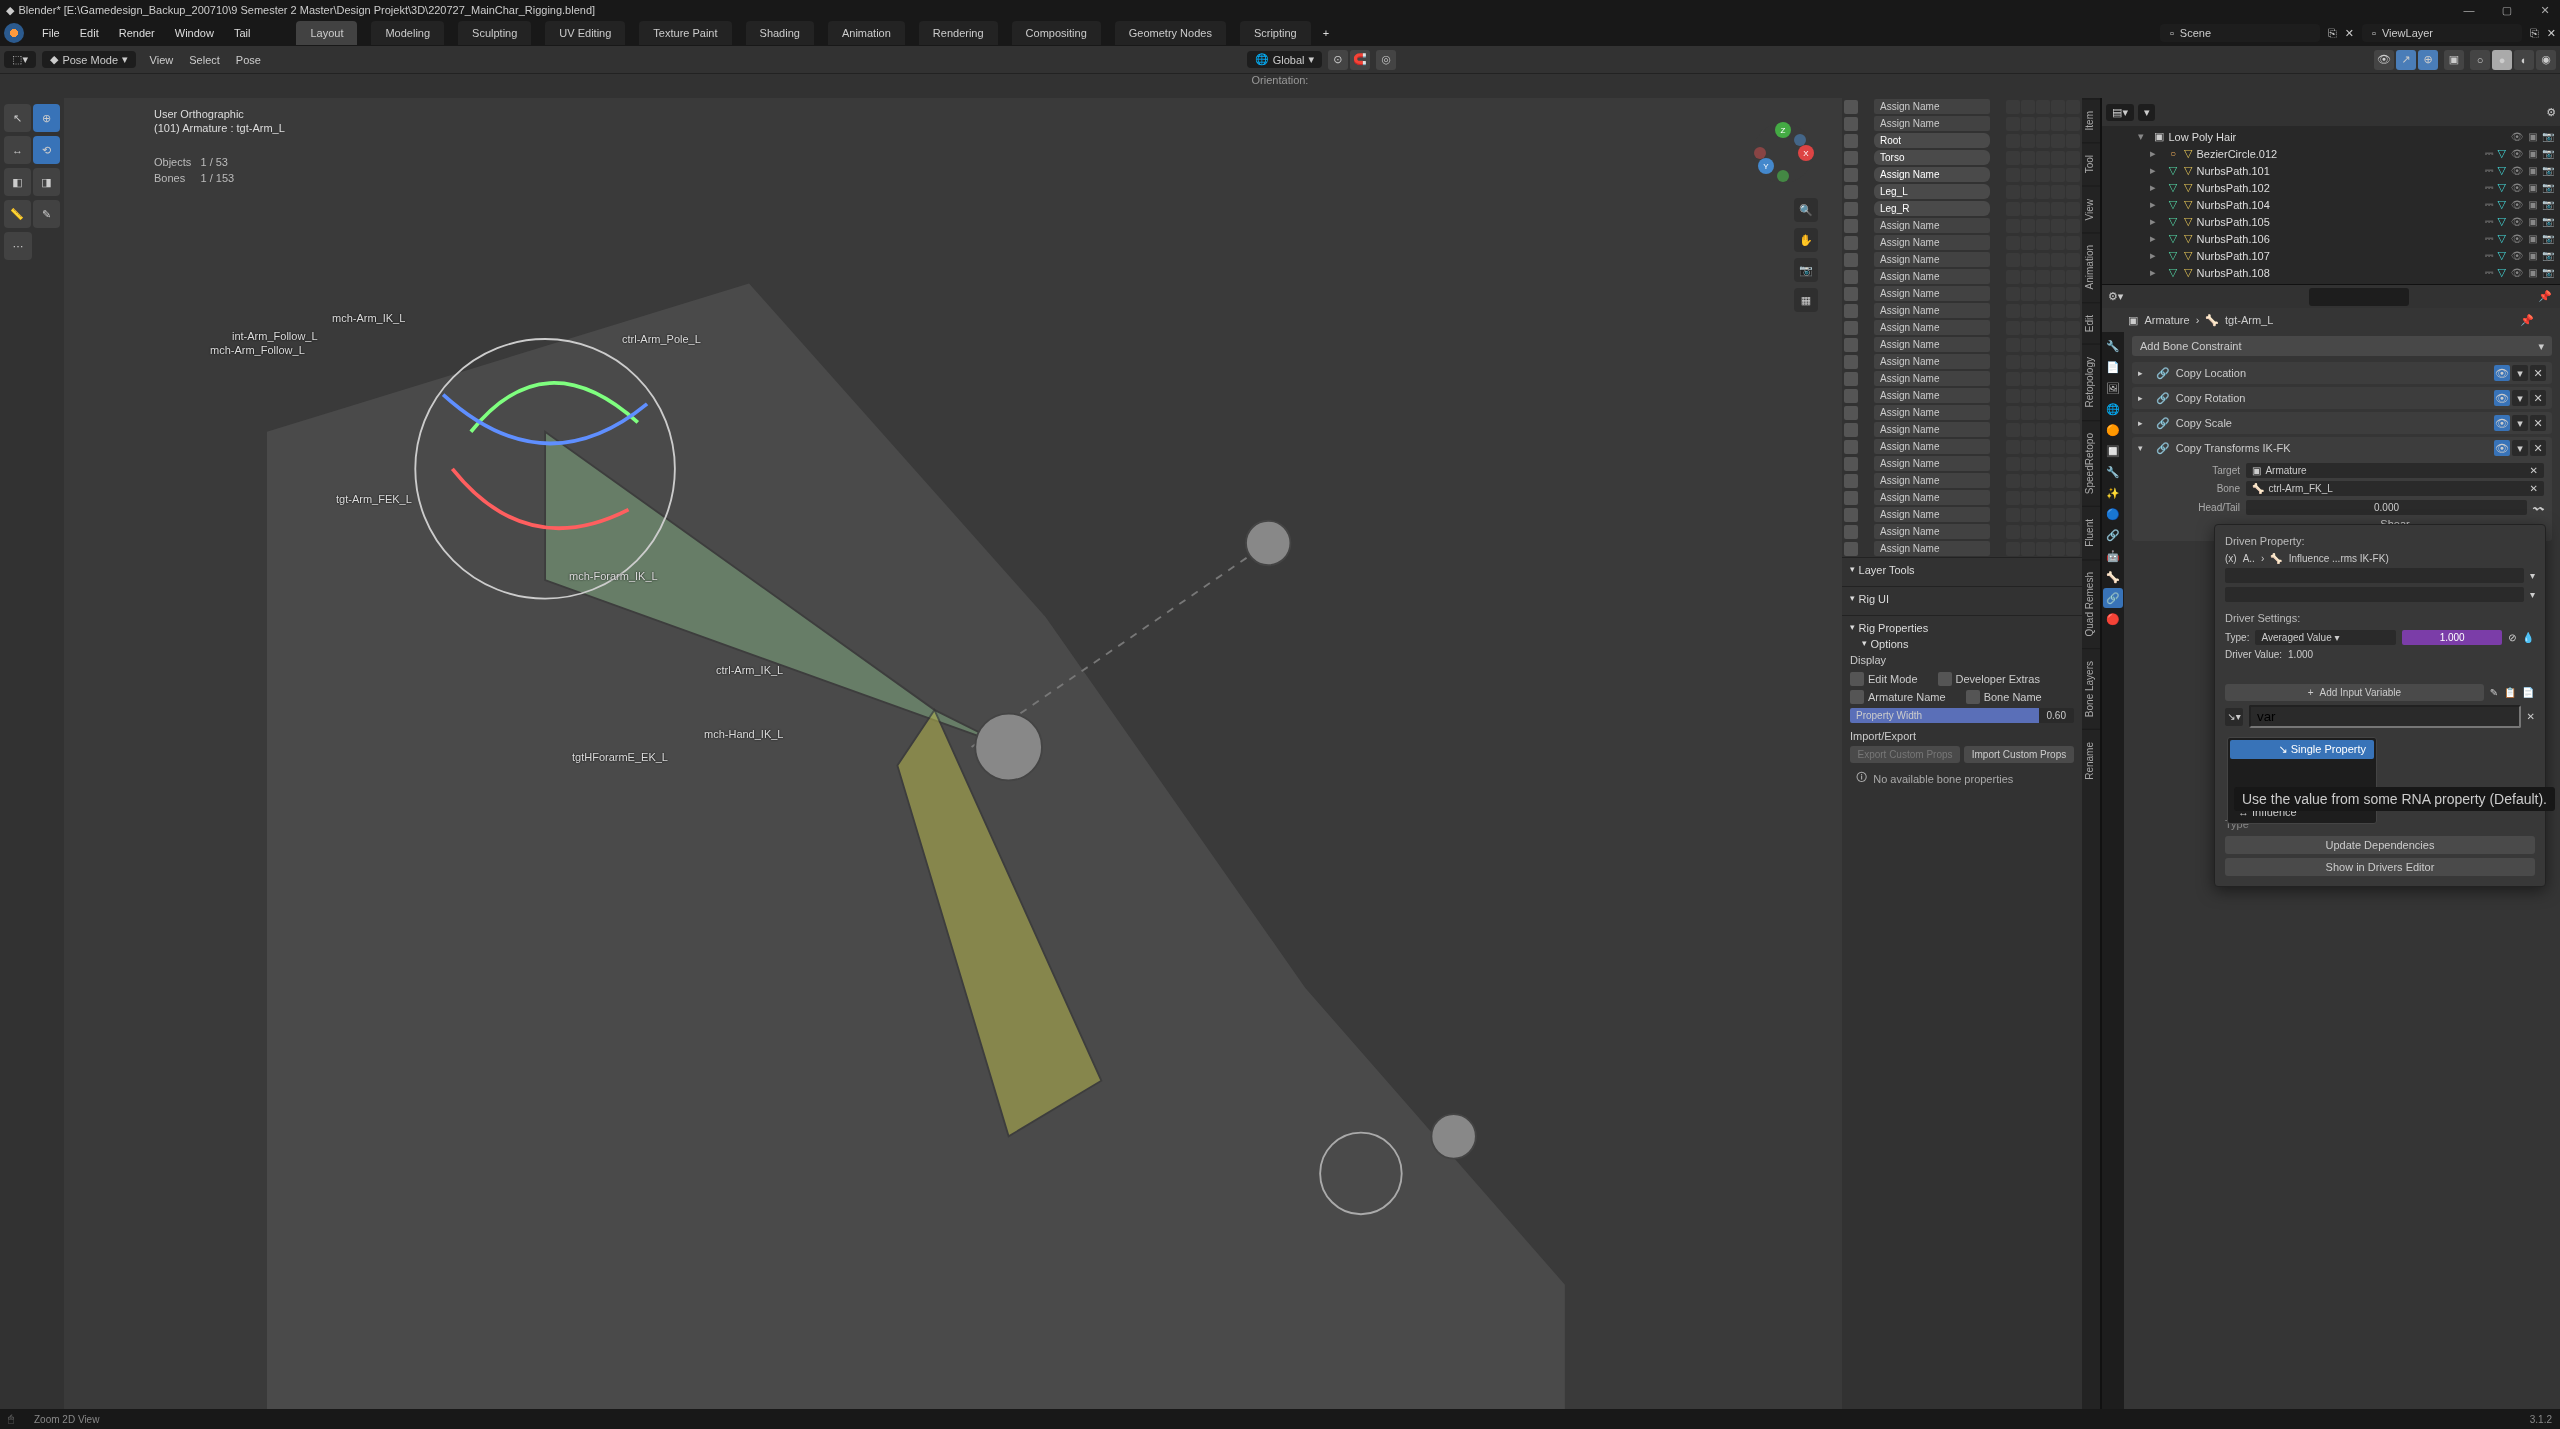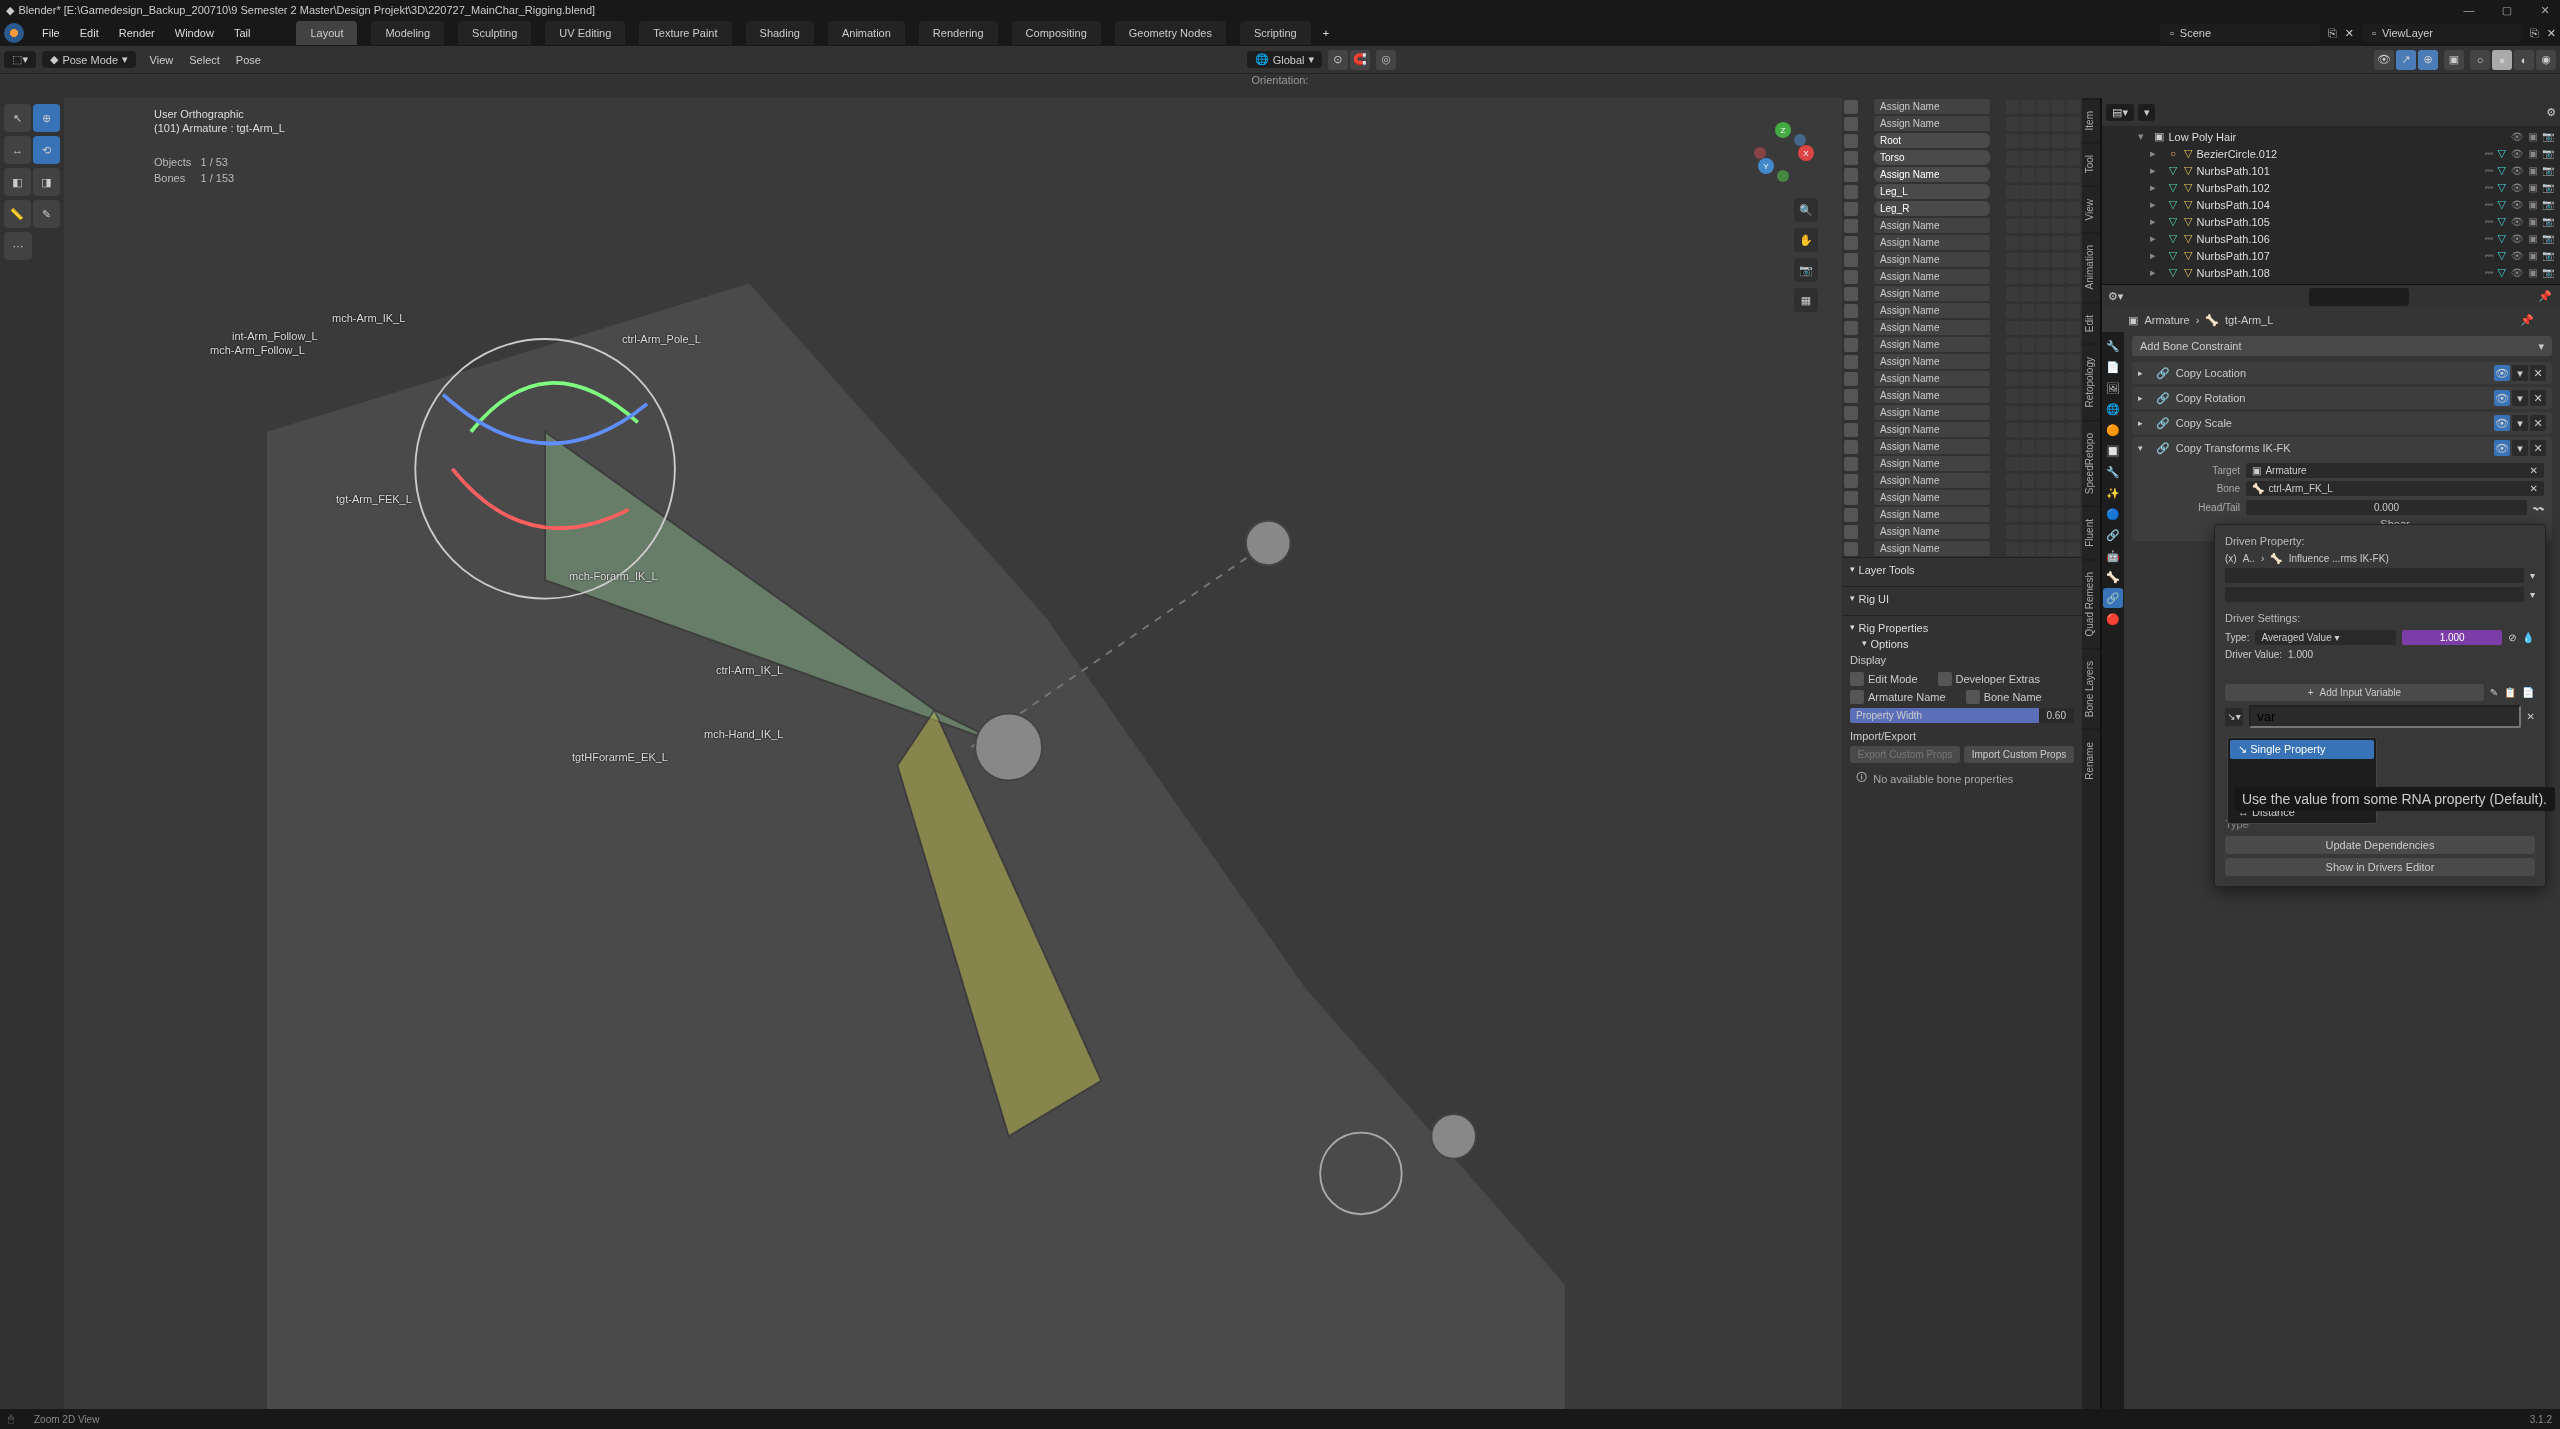--- a/index.html
+++ b/index.html
@@ -122,21 +122,21 @@
 
 .driver-popup { position: absolute; left: 90px; top: 192px; right: 14px; background: #383838; border: 1px solid #222; border-radius: 4px; padding: 10px; box-shadow: 0 4px 16px rgba(0,0,0,0.5); z-index: 10; }
 .driver-popup .dp-head { color: #bbb; margin-bottom: 6px; }
 .driver-popup .dp-row { display: flex; align-items: center; gap: 6px; margin-bottom: 4px; font-size: 10px; }
 .driver-popup .dp-sel { background: #2a2a2a; padding: 2px 6px; border-radius: 2px; flex: 1; }
 .driver-popup .dp-val { background: #7b3da8; padding: 2px 8px; border-radius: 2px; min-width: 100px; text-align: center; color: #fff; }
 .driver-popup .dp-btn { background: #4a4a4a; padding: 3px 8px; border-radius: 3px; text-align: center; }
 .driver-popup .var-input { background: #2a2a2a; padding: 2px 6px; border-radius: 2px; flex: 1; }
 .driver-popup .dropdown { position: absolute; background: #1d1d1d; border: 1px solid #444; border-radius: 3px; padding: 2px; left: 12px; top: 212px; width: 150px; }
 .driver-popup .dropdown .dd-item { padding: 3px 8px; border-radius: 2px; }
-.driver-popup .dropdown .dd-item.sel { background: #3873b8; color: #fff; }
+.driver-popup .dropdown .dd-item.sel { background: #3873b8; color: #fff; text-align: right; }
 .driver-popup .tooltip { position: absolute; background: #171717; padding: 4px 8px; border-radius: 3px; left: 12px; top: 262px; font-size: 14px; color: #ccc; white-space: nowrap; margin-left: 7px; }
 
 
 .statusbar { position: absolute; bottom: 0; left: 0; right: 0; height: 20px; background: #181818; display: flex; align-items: center; padding: 0 8px; gap: 20px; color: #888; font-size: 10px; }
 
 svg { width: 100%; height: 100%; }
 </style>
 </head>
 <body>
 
@@ -984,21 +984,21 @@
           </div>
 
           <div class="dropdown">
             <div class="dd-item sel">
               <span>↘</span>
               <span>Single Property</span>
             </div>
             <div class="dd-item" style="visibility:hidden;height:44px"></div>
             <div class="dd-item">
               <span>↔</span>
-              <span>Distance</span>
+              <span>Influence</span>
             </div>
           </div>
           <div class="tooltip">Use the value from some RNA property (Default).</div>
 
           <div style="margin-top:90px;color:#888">Type</div>
           <div class="dp-btn" style="margin-top:6px">Update Dependencies</div>
           <div class="dp-btn" style="margin-top:4px">Show in Drivers Editor</div>
         </div>
       </div>
     </div>

